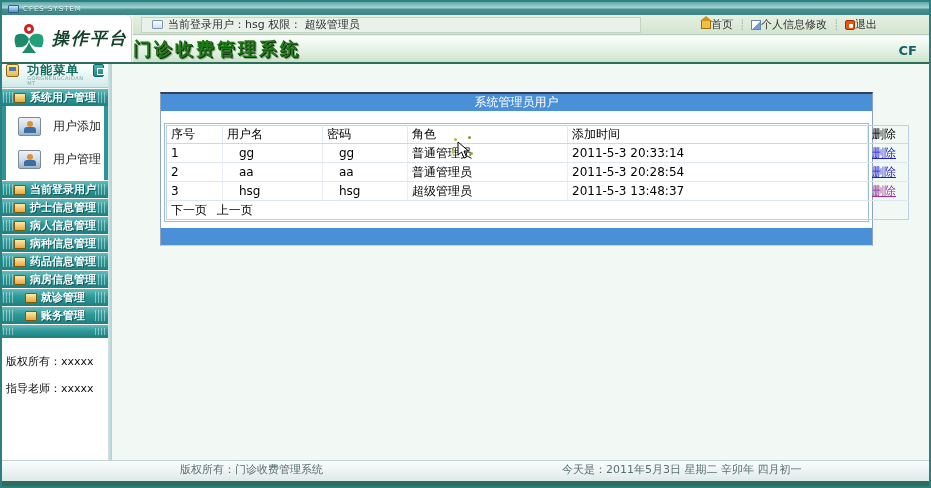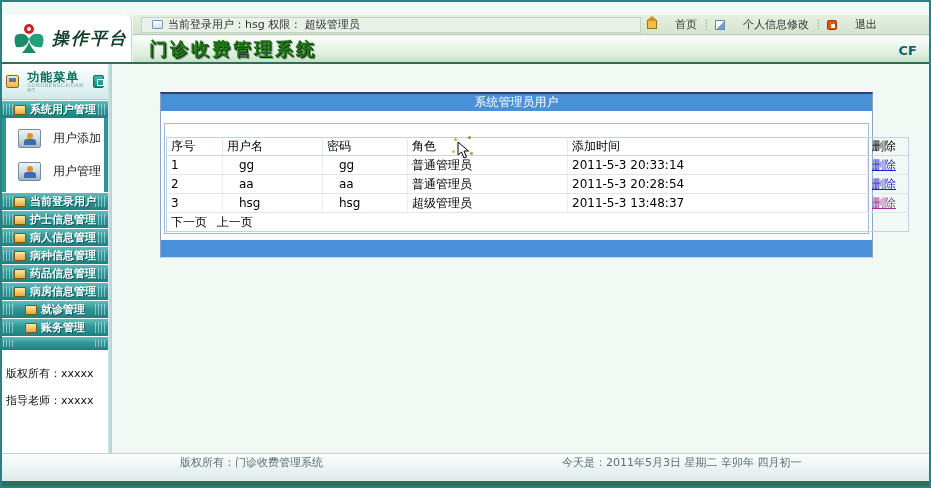--- a/index.html
+++ b/index.html
@@ -17,38 +17,38 @@
   .header { position:absolute; left:0; top:13px; width:100%; height:47px; background:#eef6ee; }
   .logo-tab { position:absolute; left:0; top:0; width:130px; height:47px; background:#ffffff;
     border-right:1px solid #c8d8c8; border-top-right-radius:6px; display:flex; align-items:center; padding-left:10px; gap:6px;font-family:Liberation Mono, monospace; }
   .logo-text { font-size:17px; font-weight:bold; font-style:italic; color:#14402c; letter-spacing:2px; white-space:nowrap; }
   .header-topstrip { position:absolute; left:131px; top:0; right:0; height:20px;
     background:linear-gradient(180deg,#e6f0e2,#d4e4d0); border-bottom:1px solid #b8ccb8; display:flex; align-items:center; }
   .userbar { display:flex; align-items:center; gap:5px; height:16px; margin-left:8px; padding:0 10px;
     background:#e9f1e9; border:1px solid #c4d4c4; font-size:11px; color:#333; width:500px; }
   .userbar-icon { width:11px; height:9px; background:linear-gradient(180deg,#ffffff,#cfe0ef); border:1px solid #7a97b5; border-radius:1px; }
   .header-links { margin-left:auto; display:flex; align-items:center; gap:6px; padding-right:52px; font-size:11px; color:#333; }
-  .hlink { display:flex; align-items:center; gap:18px; cursor:pointer; white-space:nowrap; }
+  .hlink { display:flex; align-items:center; gap:0; cursor:pointer; white-space:nowrap; }
   .lsep { color:#9ab0a0; font-size:10px; }
   .home-icon { width:10px; height:9px; position:relative; background:#f0c040; border:1px solid #9a7010; }
   .home-icon::before { content:""; position:absolute; left:-2px; top:-5px; border-left:6px solid transparent; border-right:6px solid transparent; border-bottom:5px solid #d09020; }
   .edit-icon { width:10px; height:10px; background:linear-gradient(135deg,#ffffff 55%,#6fa0d8 55%); border:1px solid #6a88aa; }
   .logout-icon { width:10px; height:10px; background:#e05a10; border:1px solid #a03000; border-radius:2px; position:relative; }
   .logout-icon::before { content:""; position:absolute; left:3px; top:3px; width:4px; height:4px; background:#ffffff; border-radius:1px; }
   .header-bottom { position:absolute; left:131px; top:21px; right:0; height:26px;
     background:linear-gradient(180deg,#fbfefb 0%,#ddeedd 70%,#c9e2c9 100%); display:flex; align-items:flex-end; }
   .system-title { font-size:18px; font-weight:bold; color:#1e7a14; letter-spacing:3px;
-    text-shadow:1px 1px 0 #1a2a1a, 2px 2px 0 #8ab08a; padding-left:16px; padding-bottom:1px; white-space:nowrap; }
+    text-shadow:1px 1px 0 #1a2a1a, 2px 2px 0 #8ab08a; padding-bottom:1px; white-space:nowrap; }
   .corner-text { margin-left:auto; font-size:13px; font-weight:bold; color:#16606a; padding-right:12px; padding-bottom:4px; }
   .green-sep { position:absolute; left:0; top:60px; width:100%; height:2px; background:#2d6e5a; }
 
   
   .sidebar { position:absolute; left:0; top:62px; width:106px; bottom:20px; background:#ffffff; overflow:hidden; }
-  .menu-header { height:36px; background:linear-gradient(180deg,#ffffff,#d2eaea); border-bottom:1px solid #a8cccc;
-    display:flex; align-items:center; padding:0 4px; gap:8px; }
+  .menu-header { height:24px; background:linear-gradient(180deg,#ffffff,#d2eaea); border-bottom:1px solid #a8cccc;
+    display:flex; padding:0 4px; gap:8px; }
   .menu-header-icon { width:15px; height:13px; background:linear-gradient(180deg,#ffe9a8,#e8b84a); border:1px solid #8a6a1a; border-radius:2px; position:relative; }
   .menu-header-icon::before { content:""; position:absolute; left:2px; top:2px; right:2px; height:4px; background:#4a78b0; }
   .menu-title-wrap { display:flex; flex-direction:column; line-height:1; }
   .menu-title { font-size:12px; font-weight:bold; color:#0e6a5a; letter-spacing:1px; }
   .menu-subtitle { font-size:5px; color:#7aa8a0; letter-spacing:.5px; }
   .menu-collapse-btn { margin-left:auto; width:13px; height:13px; background:linear-gradient(180deg,#4ab0b0,#1f8585);
     border:1px solid #0e6a6a; border-radius:2px; position:relative; cursor:pointer; }
   .menu-collapse-btn::before { content:""; position:absolute; left:3px; top:3px; width:5px; height:5px; border:1px solid #ffffff; }
   .menu-item { height:17px; margin-top:1px; position:relative; cursor:pointer;
     background:linear-gradient(180deg,#66bcbc 0%,#2e9898 45%,#1e8080 100%);
@@ -72,48 +72,52 @@
   .v-divider { position:absolute; left:106px; top:62px; width:4px; bottom:20px; background:linear-gradient(90deg,#cfe4e4,#aed2d2); }
 
   
   .main { position:absolute; left:110px; top:62px; right:0; bottom:20px; background:#f2f9f5; }
   .panel { position:absolute; left:48px; top:28px; width:713px; background:#ffffff;
     border-top:2px solid #333f5f; border-left:1px solid #8fa3c5; border-right:1px solid #8fa3c5; border-bottom:1px solid #c8d4e8; }
   .panel-bar { height:17px; background:#4a90d8; }
   .panel-title { color:#ffffff; font-size:12px; text-align:center; line-height:17px; }
   .panel-body { padding:12px 3px 6px 3px; background:#fdfefe; }
   .table-outer { border:1px solid #9dbbde; padding:1px; background:#ffffff; }
-  table.user-table { width:100%; border-collapse:collapse; table-layout:fixed; border:1px solid #bcd2ec; font-size:12px; color:#000;margin-top:12px; }
+  table.user-table { width:100%; border-collapse:collapse; table-layout:fixed; border:1px solid #bcd2ec; font-size:12px; color:#000; }
   .user-table th { font-weight:normal; text-align:left; height:17px; padding:0 4px; border-bottom:1px solid #c9d9ec; border-right:1px solid #e2e8f2; }
   .user-table td { height:19px; padding:0 4px; border-bottom:1px solid #dde6f2; border-right:1px solid #e9edf5; }
   .user-table th:last-child,.user-table td:last-child { border-right:none; }
   .col-user,.col-pass { padding-left:16px !important; }
   .del-link { color:#1f1fcc; text-decoration:underline; cursor:pointer; }
   .del-link.visited { color:#993399; }
   .pagination-cell { border-bottom:none !important; }
   .page-link { margin-right:6px; cursor:pointer; color:#000; }
 
   
   .mouse-cursor { position:absolute; left:340px; top:72px; width:30px; height:26px; pointer-events:none; z-index:6; }
   .spark { position:absolute; width:3px; height:3px; border-radius:50%; }
   .s1 { left:2px; top:2px; background:#b8b830; } .s2 { left:16px; top:0px; background:#8a9a20; }
   .s3 { left:0px; top:14px; background:#c8c840; } .s4 { left:18px; top:16px; background:#9aa830; }
 
   
-  .footer { position:absolute; left:0; bottom:5px; width:100%; height:28px;
+  .footer { position:absolute; left:0; bottom:5px; width:100%; height:21px;
     background:linear-gradient(180deg,#fbfdfd,#dfe9e9); border-top:1px solid #c2d4d4; font-size:11px; color:#5a7070; }
   .footer-copy { position:absolute; left:178px; top:1px; }
   .footer-date { position:absolute; left:560px; top:1px; }
   .bottom-bar { position:absolute; left:0; bottom:0; width:100%; height:5px; background:#2d6e5a; }
 </style>
 </head>
 <body>
 
 <div class="window">
 
+  <div class="titlebar">
+    <span class="titlebar-icon"></span>
+    <span class="titlebar-text">CFES SYSTEM</span>
+  </div>
 
   <div class="header">
     <div class="logo-tab">
       <svg width="34" height="32" viewBox="0 0 34 32">
         <circle cx="17" cy="6" r="5" fill="#cc2222"></circle>
         <circle cx="17" cy="6" r="2" fill="#ffffff"></circle>
         <path d="M4 12 q9 -4 13 4 q-2 10 -13 8 q-3 -8 0 -12 z" fill="#1d8a6a"></path>
         <path d="M30 12 q-9 -4 -13 4 q2 10 13 8 q3 -8 0 -12 z" fill="#23a07a"></path>
         <path d="M10 30 q7 -8 7 -12 q0 4 7 12 z" fill="#1d8a6a"></path>
       </svg>

